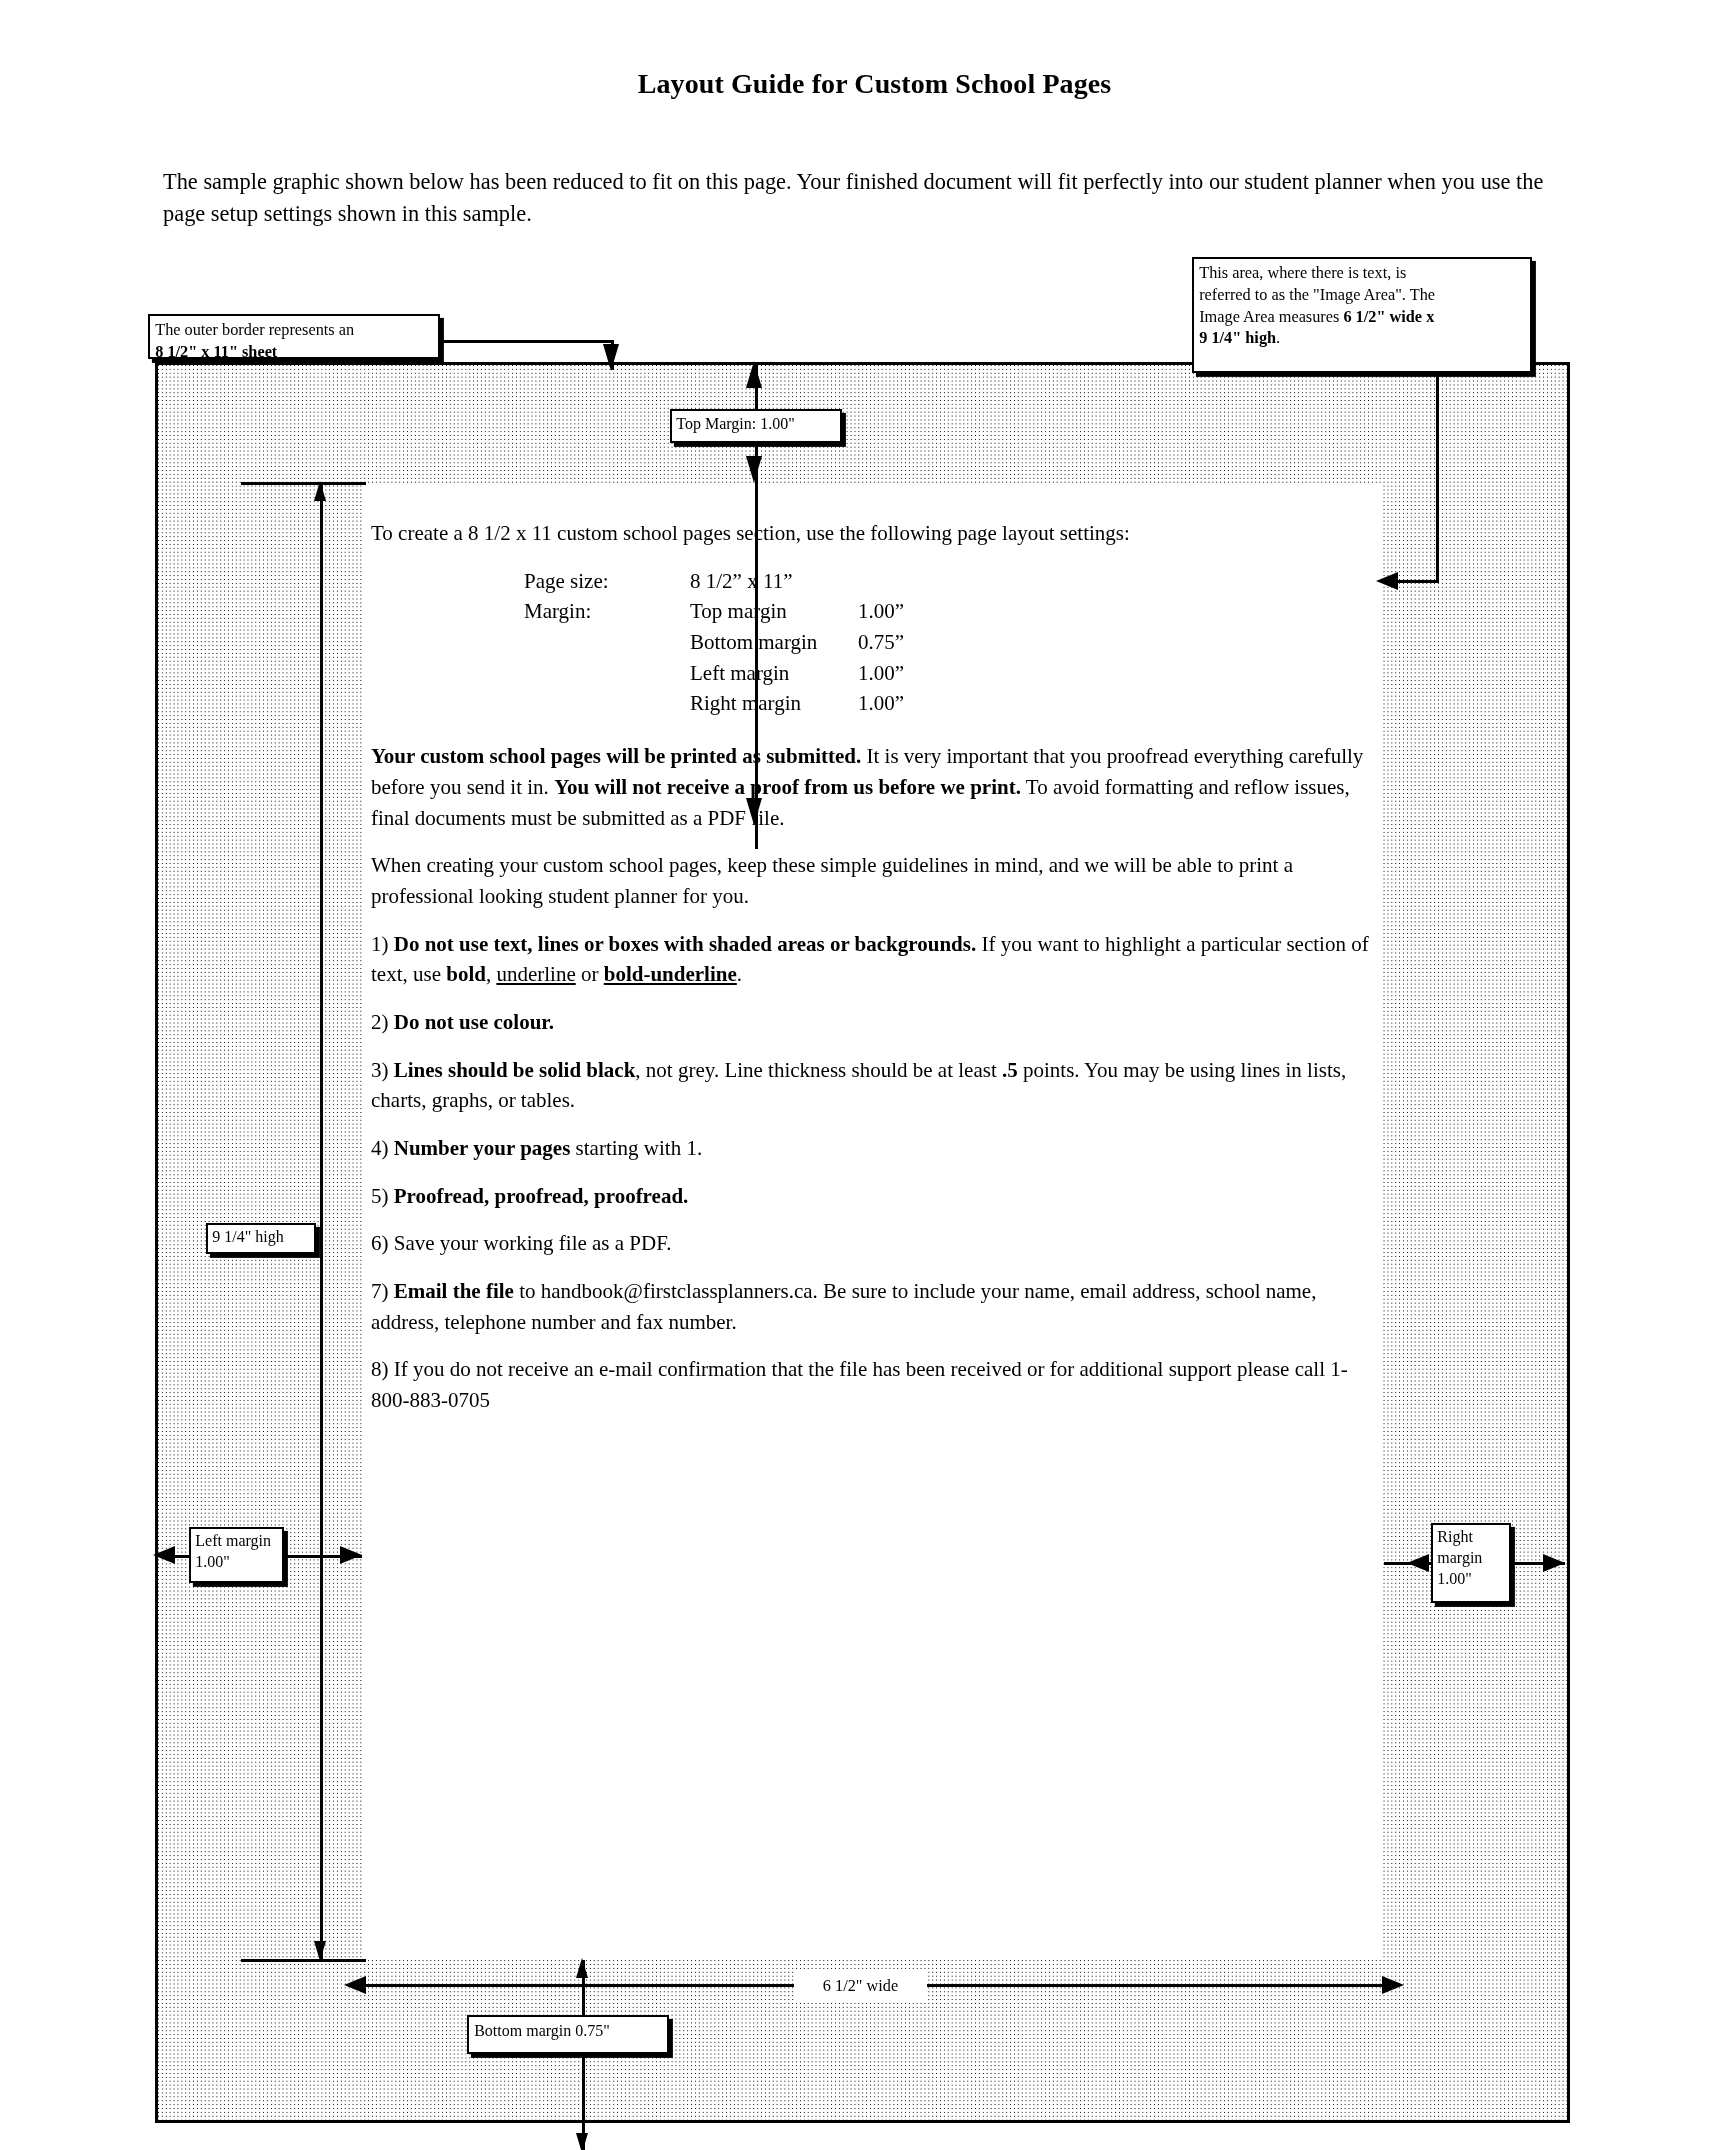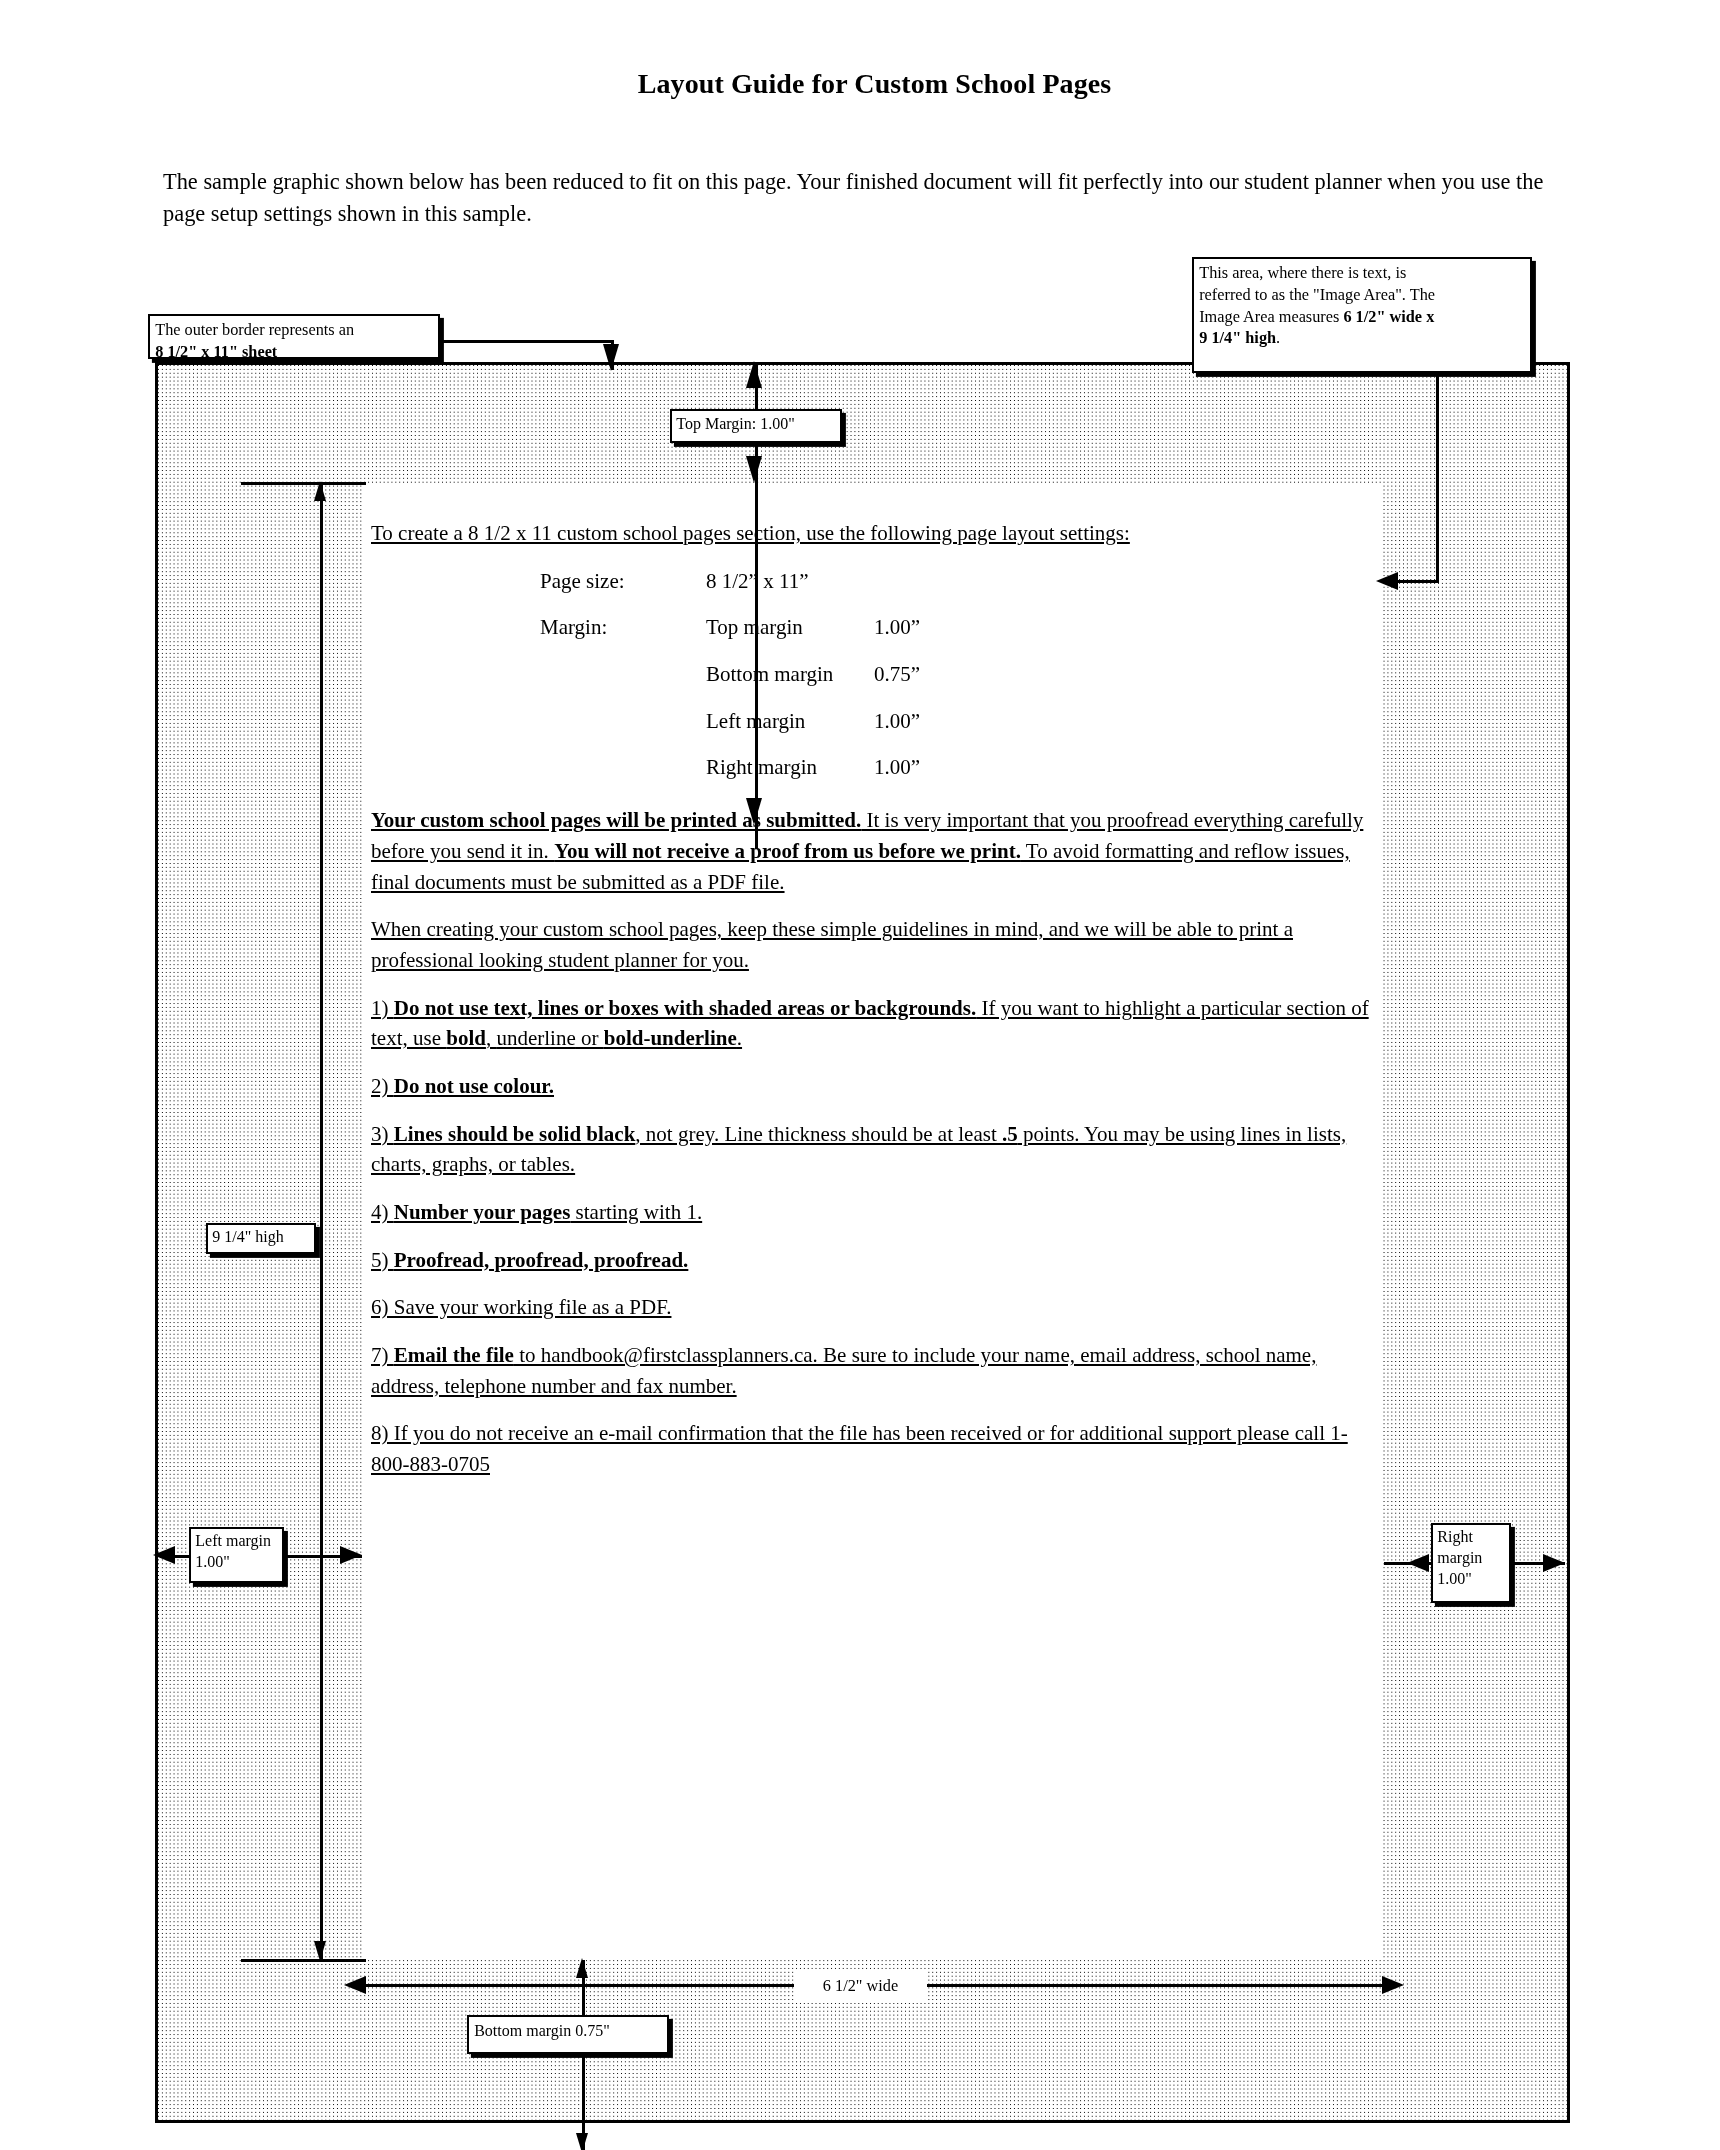--- a/index.html
+++ b/index.html
@@ -36,22 +36,22 @@
   .image-area{
     position:absolute;left:363px;top:483px;width:1019px;height:1475px;
     background:#fff;
   }
 
   
   .body-text{
     position:absolute;left:371px;top:518px;width:1002px;
     font-size:21px;line-height:1.46;
   }
-  .body-text p{margin:0 0 17px 0;text-decoration:underline;}
-  .spec{display:flex;margin:16px;}
+  .body-text p{margin:0 0 17px 0;}
+  .spec{display:flex;margin:0;}
   .spec .c1{width:166px;flex:none;}
   .spec .c2{width:168px;flex:none;}
   .spec .c3{flex:none;}
   .spec-wrap{margin:4.3px 0 22.4px 0;padding-left:153px;}
   .u{text-decoration:underline;}
   .b{font-weight:bold;}
   .bu{font-weight:bold;text-decoration:underline;text-align:right;}
 
   
   .callout{

